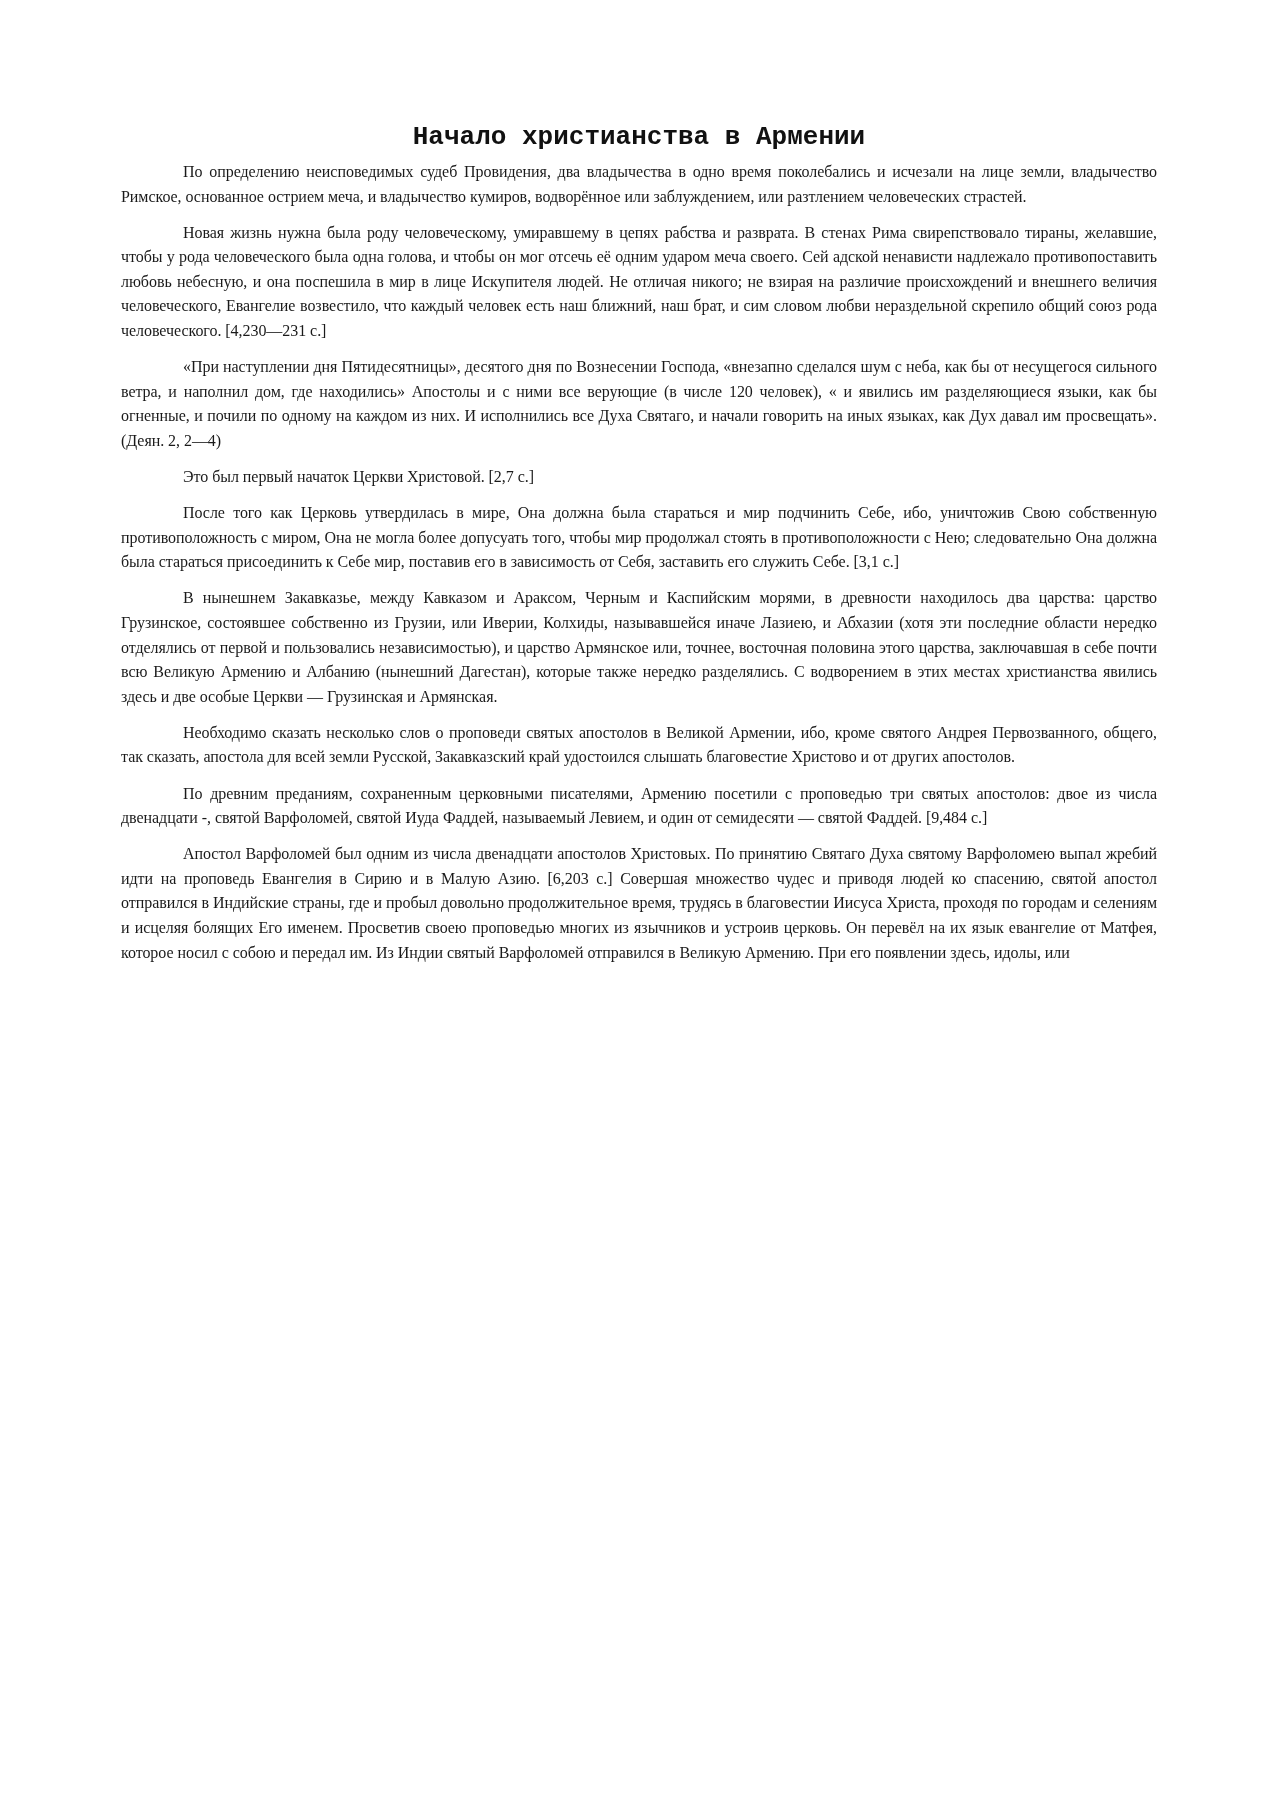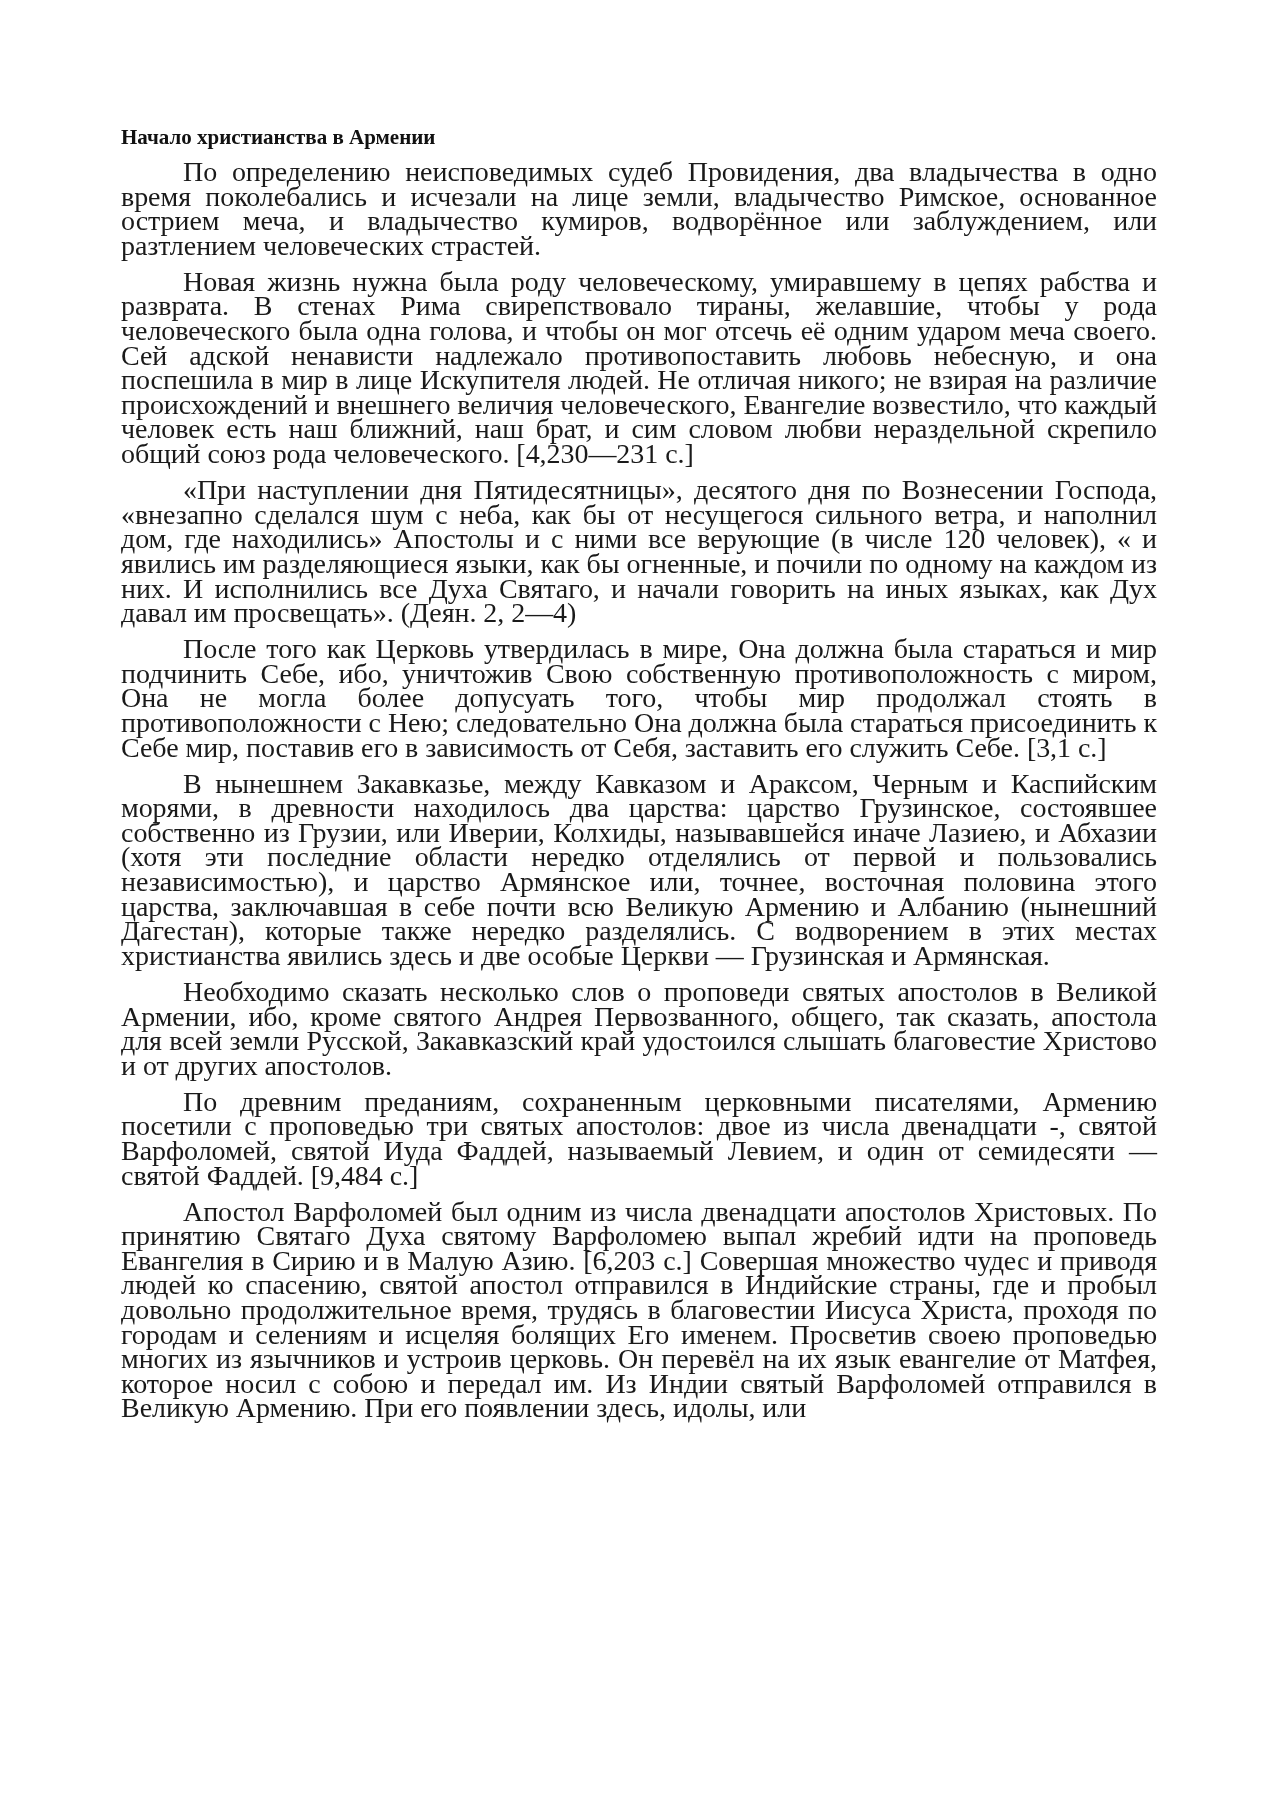--- a/index.html
+++ b/index.html
@@ -15,42 +15,44 @@
       font-family: "Liberation Serif", "DejaVu Serif", serif;
       color: #1a1a1a;
     }
     .page {
       position: absolute;
       left: 121px;
       top: 120px;
       width: 1036px;
     }
     .title {
-      font-family: Liberation Serif, serif;
+      font-family: Liberation Mono, monospace;
       font-weight: bold;
-      font-size: 21px;
+      font-size: 26px;
       line-height: 34px;
+      text-align: center;
       margin: 0 0 6px 0;
       color: #111111;
     }
     .para {
-      font-size: 28px;
+      font-size: 16px;
       line-height: 24.6px;
       text-align: justify;
       text-indent: 62px;
       margin: 0 0 11.5px 0;
       letter-spacing: -0.05px;
     }
   </style>
 </head>
 <body>
 
 <div class="page">
   <h1 class="title">Начало христианства в Армении</h1>
   <p class="para">По определению неисповедимых судеб Провидения, два владычества в одно время поколебались и исчезали на лице земли, владычество Римское, основанное острием меча, и владычество кумиров, водворённое или заблуждением, или разтлением человеческих страстей.</p>
   <p class="para">Новая жизнь нужна была роду человеческому, умиравшему в цепях рабства и разврата. В стенах Рима свирепствовало тираны, желавшие, чтобы у рода человеческого была одна голова, и чтобы он мог отсечь её одним ударом меча своего. Сей адской ненависти надлежало противопоставить любовь небесную, и она поспешила в мир в лице Искупителя людей. Не отличая никого; не взирая на различие происхождений и внешнего величия человеческого, Евангелие возвестило, что каждый человек есть наш ближний, наш брат, и сим словом любви нераздельной скрепило общий союз рода человеческого. [4,230—231 с.]</p>
   <p class="para">«При наступлении дня Пятидесятницы», десятого дня по Вознесении Господа, «внезапно сделался шум с неба, как бы от несущегося сильного ветра, и наполнил дом, где находились» Апостолы и с ними все верующие (в числе 120 человек), « и явились им разделяющиеся языки, как бы огненные, и почили по одному на каждом из них. И исполнились все Духа Святаго, и начали говорить на иных языках, как Дух давал им просвещать». (Деян. 2, 2—4)</p>
+  <p class="para">Это был первый начаток Церкви Христовой. [2,7 с.]</p>
   <p class="para">После того как Церковь утвердилась в мире, Она должна была стараться и мир подчинить Себе, ибо, уничтожив Свою собственную противоположность с миром, Она не могла более допусуать того, чтобы мир продолжал стоять в противоположности с Нею; следовательно Она должна была стараться присоединить к Себе мир, поставив его в зависимость от Себя, заставить его служить Себе. [3,1 с.]</p>
   <p class="para">В нынешнем Закавказье, между Кавказом и Араксом, Черным и Каспийским морями, в древности находилось два царства: царство Грузинское, состоявшее собственно из Грузии, или Иверии, Колхиды, называвшейся иначе Лазиею, и Абхазии (хотя эти последние области нередко отделялись от первой и пользовались независимостью), и царство Армянское или, точнее, восточная половина этого царства, заключавшая в себе почти всю Великую Армению и Албанию (нынешний Дагестан), которые также нередко разделялись. С водворением в этих местах христианства явились здесь и две особые Церкви — Грузинская и Армянская.</p>
   <p class="para">Необходимо сказать несколько слов о проповеди святых апостолов в Великой Армении, ибо, кроме святого Андрея Первозванного, общего, так сказать, апостола для всей земли Русской, Закавказский край удостоился слышать благовестие Христово и от других апостолов.</p>
   <p class="para">По древним преданиям, сохраненным церковными писателями, Армению посетили с проповедью три святых апостолов: двое из числа двенадцати -, святой Варфоломей, святой Иуда Фаддей, называемый Левием, и один от семидесяти — святой Фаддей. [9,484 с.]</p>
   <p class="para">Апостол Варфоломей был одним из числа двенадцати апостолов Христовых. По принятию Святаго Духа святому Варфоломею выпал жребий идти на проповедь Евангелия в Сирию и в Малую Азию. [6,203 с.] Совершая множество чудес и приводя людей ко спасению, святой апостол отправился в Индийские страны, где и пробыл довольно продолжительное время, трудясь в благовестии Иисуса Христа, проходя по городам и селениям и исцеляя болящих Его именем. Просветив своею проповедью многих из язычников и устроив церковь. Он перевёл на их язык евангелие от Матфея, которое носил с собою и передал им. Из Индии святый Варфоломей отправился в Великую Армению. При его появлении здесь, идолы, или</p>
 </div>
 
 </body></html>

